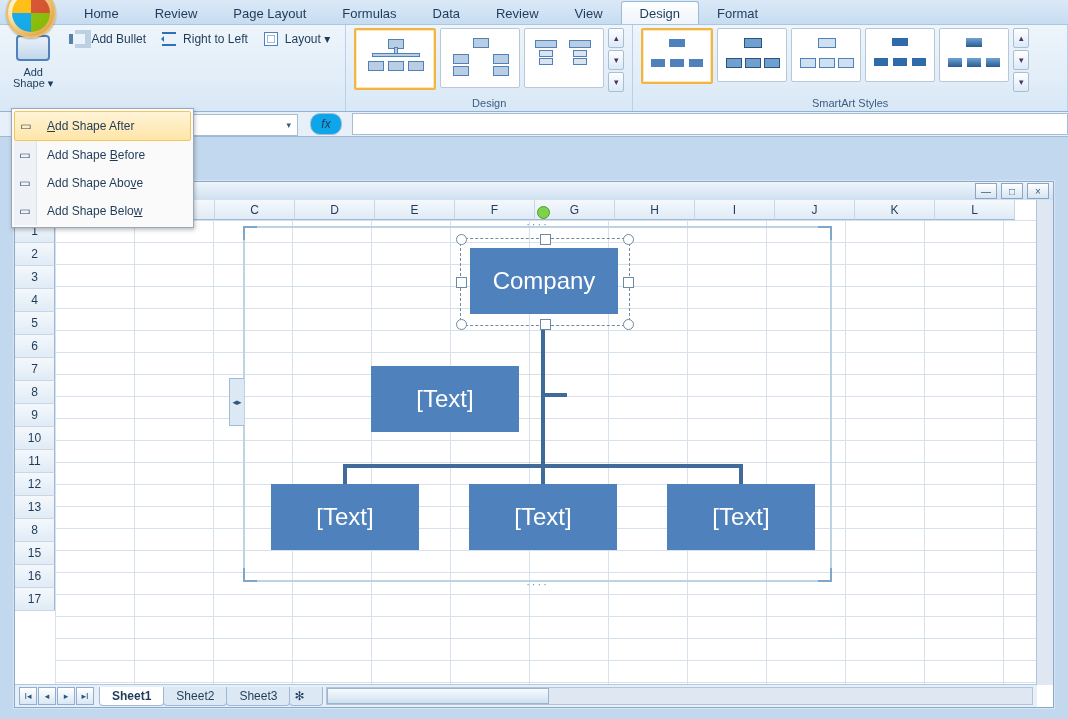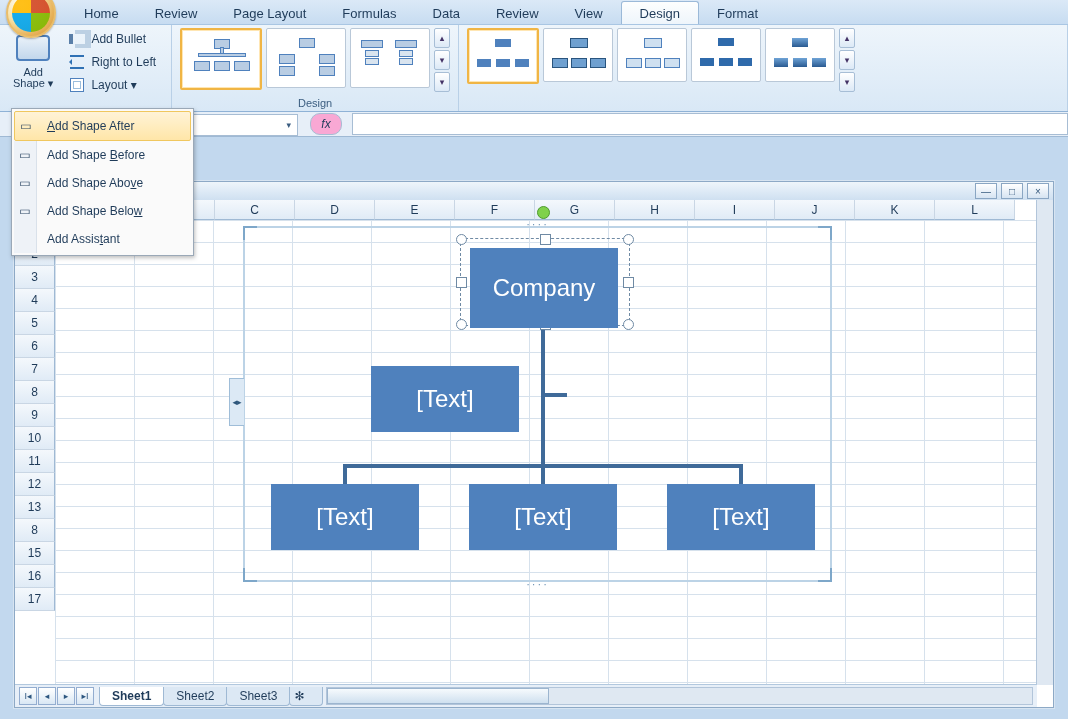--- a/index.html
+++ b/index.html
@@ -17,21 +17,21 @@
   .group{border-right:1px solid #b9d0e7;padding:3px 8px 2px 8px;display:flex;flex-direction:column;justify-content:space-between;position:relative;}
   .group-label{text-align:center;font-size:11px;color:#3b5d80;padding-top:1px;}
   .grp-body{display:flex;gap:6px;flex:1;align-items:flex-start;}
   .vbtn{display:flex;flex-direction:column;align-items:center;justify-content:flex-end;gap:2px;padding:2px 4px;border:1px solid transparent;border-radius:3px;}
   .big-icon{width:34px;height:34px;display:flex;align-items:center;justify-content:center;}
   .vbtn .lbl{font-size:11px;line-height:11px;text-align:center;}
   .shape-glyph{width:30px;height:22px;border:2px solid #4f81bd;border-radius:4px;background:linear-gradient(#e9f1f9,#c2d7ec);}
   .color-glyph{width:28px;height:22px;position:relative;}
   .color-glyph span{position:absolute;width:9px;height:9px;border-radius:50%;}
 
-  .stack{display:flex;flex-direction:column;gap:1px;}
+  .stack{display:flex;gap:1px;}
   .sm-btn{display:flex;align-items:center;gap:6px;padding:2px 6px;border:1px solid transparent;border-radius:2px;font-size:12px;}
   .sm-ico{width:16px;height:16px;display:flex;align-items:center;justify-content:center;}
 
   
   .gallery{display:flex;gap:4px;align-items:flex-start;}
   .gal-item{width:78px;height:58px;background:#fff;border:1px solid #b9c8d8;border-radius:2px;display:flex;align-items:center;justify-content:center;position:relative;}
   .gal-item.sel{border:2px solid #f0b545;box-shadow:inset 0 0 0 1px #ffe6b3;}
   .gal-scroll{width:16px;display:flex;flex-direction:column;gap:2px;}
   .gal-scroll div{height:18px;border:1px solid #a7bed6;background:linear-gradient(#fff,#dce9f6);border-radius:2px;display:flex;align-items:center;justify-content:center;font-size:9px;color:#436;}
   .mini-org{position:relative;width:62px;height:44px;}
@@ -48,21 +48,21 @@
   .dd-item{display:flex;align-items:center;gap:8px;padding:4px 6px;font-size:12px;}
   .dd-item .gutter{width:22px;height:20px;display:flex;align-items:center;justify-content:center;background:#eef2f7;border-right:1px solid #d9e1ea;margin:-4px 2px -4px -6px;padding:4px 0;}
   .dd-item.hl{background:linear-gradient(#fff3d7,#ffe6a8);border:1px solid #f0c75e;border-radius:2px;padding:3px 5px;}
   .dd-item.hl .gutter{background:transparent;border:none;margin:-3px 2px -3px -5px;}
   .dd-item u{text-decoration:underline;}
 
   
   .formula-bar{height:24px;background:#e7eff8;border-bottom:1px solid #9fb9d4;display:flex;align-items:center;padding-left:200px;gap:6px;position:relative;}
   .name-box{position:absolute;left:14px;top:2px;width:270px;height:20px;background:#fff;border:1px solid #a7bdd4;display:flex;align-items:center;padding:0 6px;}
   .name-box .arrow{margin-left:auto;font-size:9px;color:#3b5d80;}
-  .fx-btn{width:30px;height:20px;border:1px solid #a7bdd4;background:#f9a8d4;border-radius:10px;display:flex;align-items:center;justify-content:center;font-style:italic;font-size:12px;margin-left:110px;}
+  .fx-btn{width:30px;height:20px;border:1px solid #a7bdd4;background:#0ea5e9;border-radius:10px;display:flex;align-items:center;justify-content:center;font-style:italic;font-size:12px;margin-left:110px;}
   .formula-field{flex:1;height:20px;background:#fff;border:1px solid #a7bdd4;margin-left:4px;}
 
   
   .bluespace{background:#c2d8ee;height:calc(719px - 24px - 86px - 24px);position:relative;padding:20px 12px 12px 12px;box-sizing:border-box;}
   .wb-window{position:absolute;left:14px;top:44px;right:14px;bottom:14px;background:#fff;border:1px solid #8da9c6;box-shadow:0 0 0 1px #d7e4f1;}
   .wb-titlebar{height:18px;background:linear-gradient(#eef5fb,#cfe0f1);display:flex;justify-content:flex-end;align-items:center;gap:4px;padding:0 4px;}
   .wb-titlebar .wbtn{width:20px;height:14px;border:1px solid #8aa6c3;background:linear-gradient(#fff,#d6e4f2);font-size:10px;display:flex;align-items:center;justify-content:center;color:#365a7e;}
 
   .grid-wrap{position:absolute;top:18px;left:0;right:16px;bottom:22px;overflow:hidden;}
   .colhdr{position:absolute;top:0;left:40px;right:0;height:20px;display:flex;}
@@ -249,43 +249,40 @@
               <div class="b" style="left:40px;top:22px;width:14px;height:9px;background:linear-gradient(#6ea3d6,#2a5a91)"></div>
             </div>
           </div>
         <div class="gal-scroll">
           <div>▴</div>
           <div>▾</div>
           <div>▾</div>
         </div>
       </div>
     </div>
+    <div class="group-label">SmartArt Styles</div>
   </div>
 </div>
 
 <div class="dropdown">
   <div class="dd-item hl">
       <span class="gutter">▭</span>
       <span><span></span><u>A</u><span>dd Shape After</span></span>
     </div>
   <div class="dd-item">
       <span class="gutter">▭</span>
       <span><span>Add Shape </span><u>B</u><span>efore</span></span>
     </div>
   <div class="dd-item">
       <span class="gutter">▭</span>
       <span><span>Add Shape Abo</span><u>v</u><span>e</span></span>
     </div>
   <div class="dd-item">
       <span class="gutter">▭</span>
       <span><span>Add Shape Belo</span><u>w</u><span></span></span>
-    </div>
-  <div class="dd-item">
-      <span class="gutter"></span>
-      <span><span>Add Assis</span><u>t</u><span>ant</span></span>
     </div>
 </div>
 
 <div class="formula-bar">
   <div class="name-box">
       <span></span>
       <span class="arrow">▾</span>
     </div>
   <div class="fx-btn">
       <span>fx</span>
@@ -358,21 +355,21 @@
           <div class="sel-frame" style="left:215px;top:10px;width:168px;height:86px">
             <div class="handle" style="left:-5px;top:-5px"></div>
             <div class="handle" style="right:-5px;top:-5px"></div>
             <div class="handle" style="left:-5px;bottom:-5px"></div>
             <div class="handle" style="right:-5px;bottom:-5px"></div>
             <div class="handle sq" style="left:50%;top:-5px;margin-left:-5px"></div>
             <div class="handle sq" style="left:50%;bottom:-5px;margin-left:-5px"></div>
             <div class="handle sq" style="top:50%;left:-5px;margin-top:-5px"></div>
             <div class="handle sq" style="top:50%;right:-5px;margin-top:-5px"></div>
           </div>
-          <div class="node" style="left:225px;top:20px;width:148px;height:80px">Company</div>
+          <div class="node" style="left:225px;top:20px;width:148px;height:66px">Company</div>
           <div class="node" style="left:126px;top:138px;width:148px;height:66px">[Text]</div>
           <div class="node" style="left:26px;top:256px;width:148px;height:66px">[Text]</div>
           <div class="node" style="left:224px;top:256px;width:148px;height:66px">[Text]</div>
           <div class="node" style="left:422px;top:256px;width:148px;height:66px">[Text]</div>
         </div>
       </div>
     </div>
 
     <div class="vscroll"></div>
 

